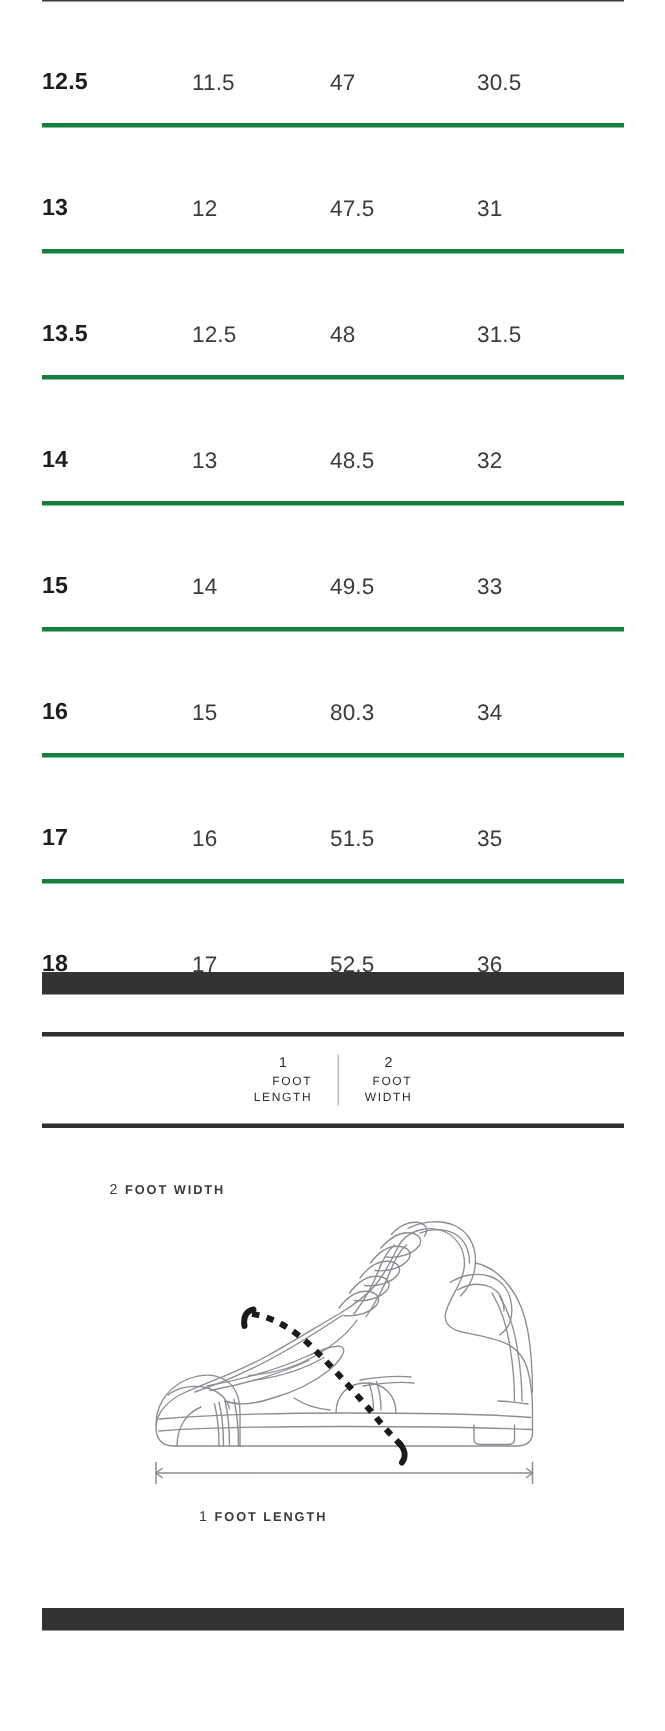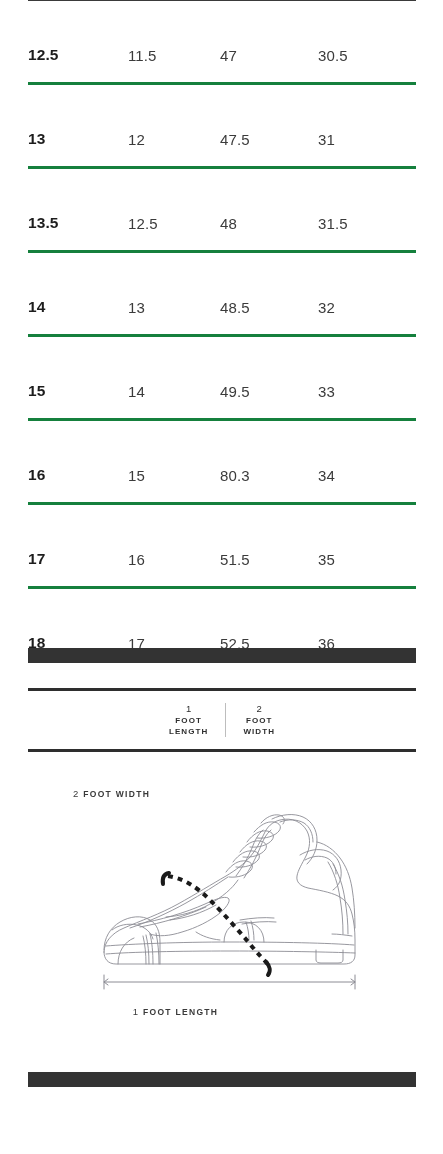--- a/index.html
+++ b/index.html
@@ -92,21 +92,22 @@
     font-size: 9.5px;
     color: #2e2e2e;
     line-height: 12px;
     font-weight: 400;
   }
   .legend-l1, .legend-l2 {
     font-size: 8px;
     letter-spacing: 1.1px;
     color: #2e2e2e;
     line-height: 11px;
-    font-weight: 700;
+    font-weight: 400;
+    text-align: right;
   }
 
   
   .diagram {
     position: absolute;
     left: 0;
     top: 800px;
     width: 443px;
     height: 250px;
   }

